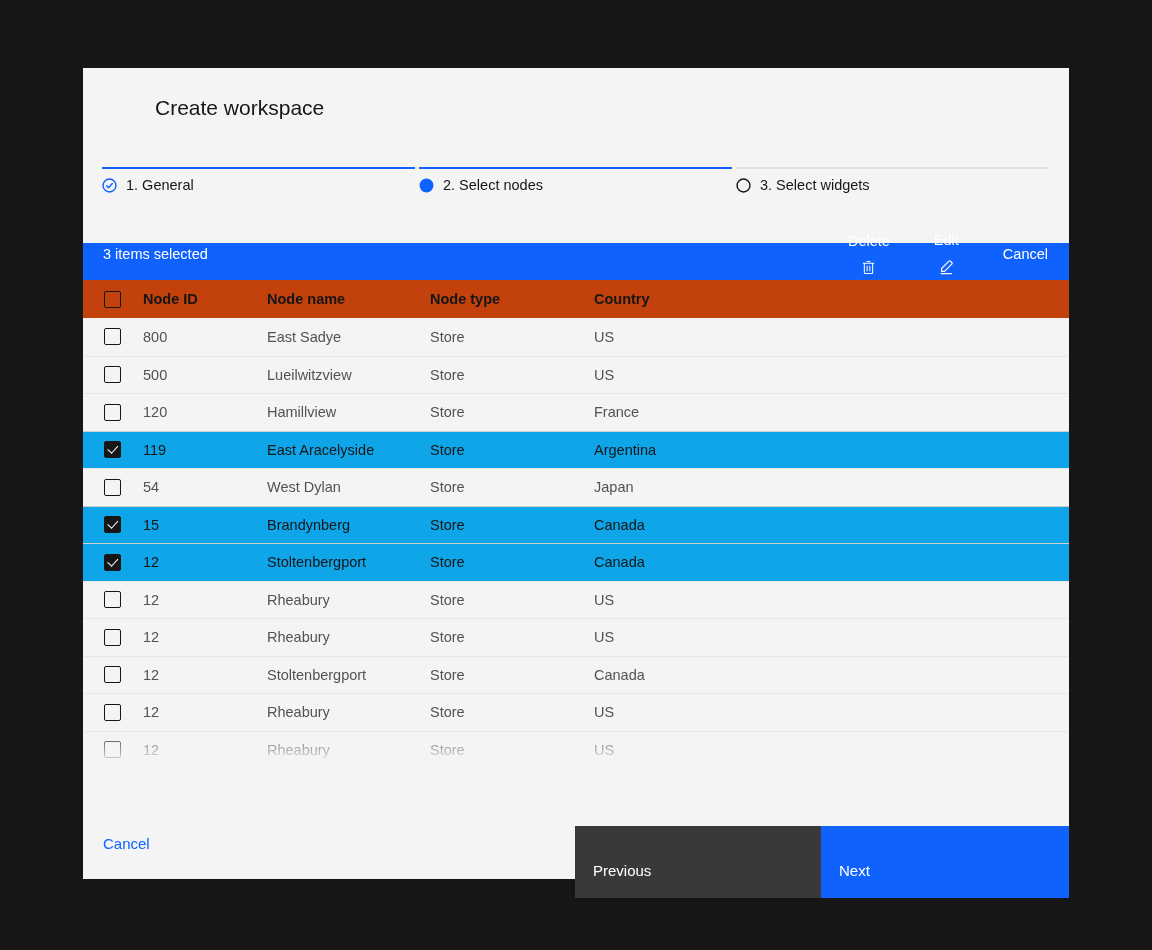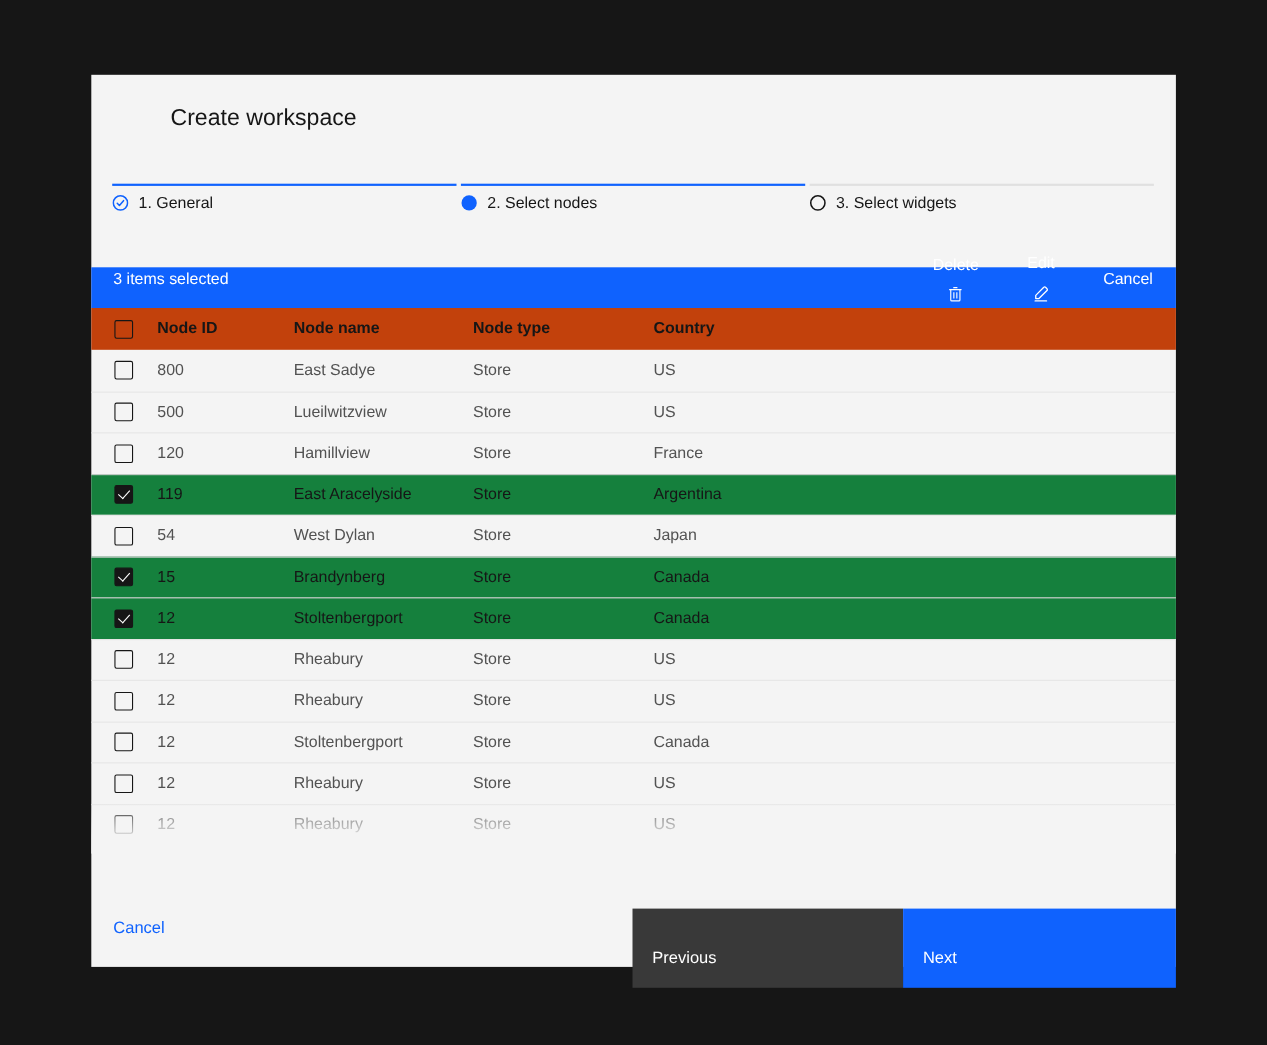--- a/index.html
+++ b/index.html
@@ -28,20 +28,21 @@
   .progress {
     display: flex;
     margin: 45px 20px 0 19px;
   }
   .step {
     flex: 1;
     border-top: 2px solid #e0e0e0;
     padding-top: 8px;
     margin-right: 4px;
     display: flex;
+    align-items: center;
     gap: 9px;
   }
   .step:last-child { margin-right: 0; }
   .step.complete, .step.current { border-top-color: #0f62fe; }
   .step-label { font-size: 14.5px; color: #161616; }
   .step-icon { width: 15px; height: 15px; flex: 0 0 auto; display: block; }
   
   .batch-bar {
     margin-top: 50px;
     height: 37px;
@@ -75,21 +76,21 @@
   }
   .trow:first-child { border-top: none; }
   .thead {
     height: 38px;
     background: #c2410c;
     color: #161616;
     font-weight: 700;
     border-top: none;
   }
   .trow.selected {
-    background: #15803d;
+    background: #0ea5e9;
     color: #161616;
     border-top-color: #d0d0d0;
   }
   .cell-check { padding-left: 21px; display: flex; align-items: center; }
   .checkbox {
     width: 17px; height: 17px;
     border: 1.7px solid #161616;
     border-radius: 2px;
     background: transparent;
     position: relative;

